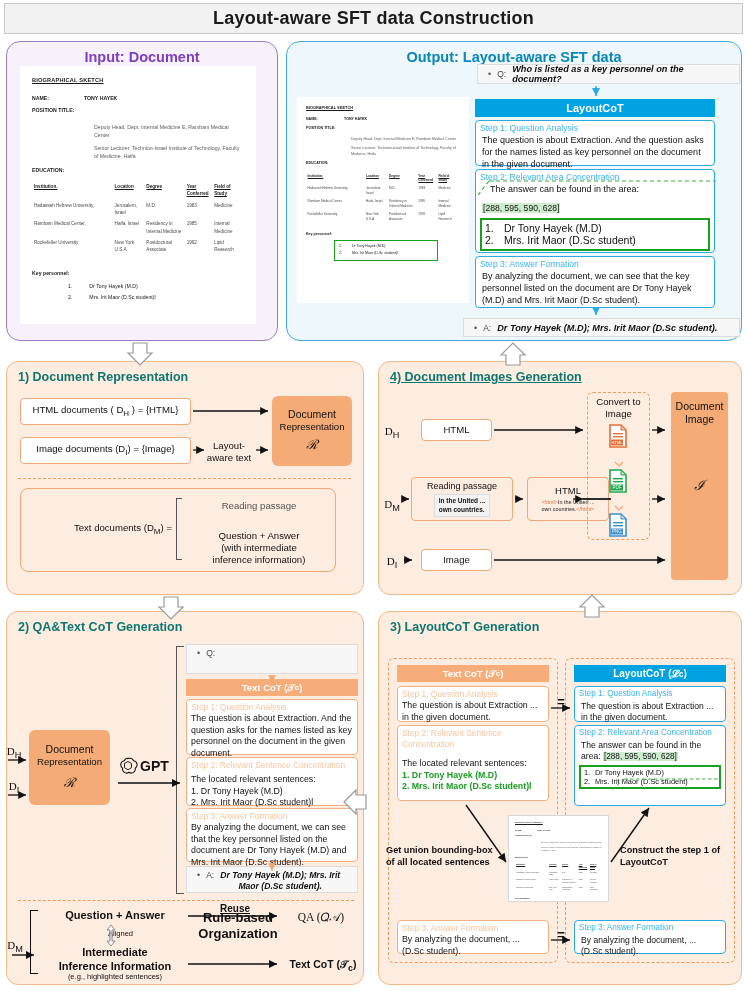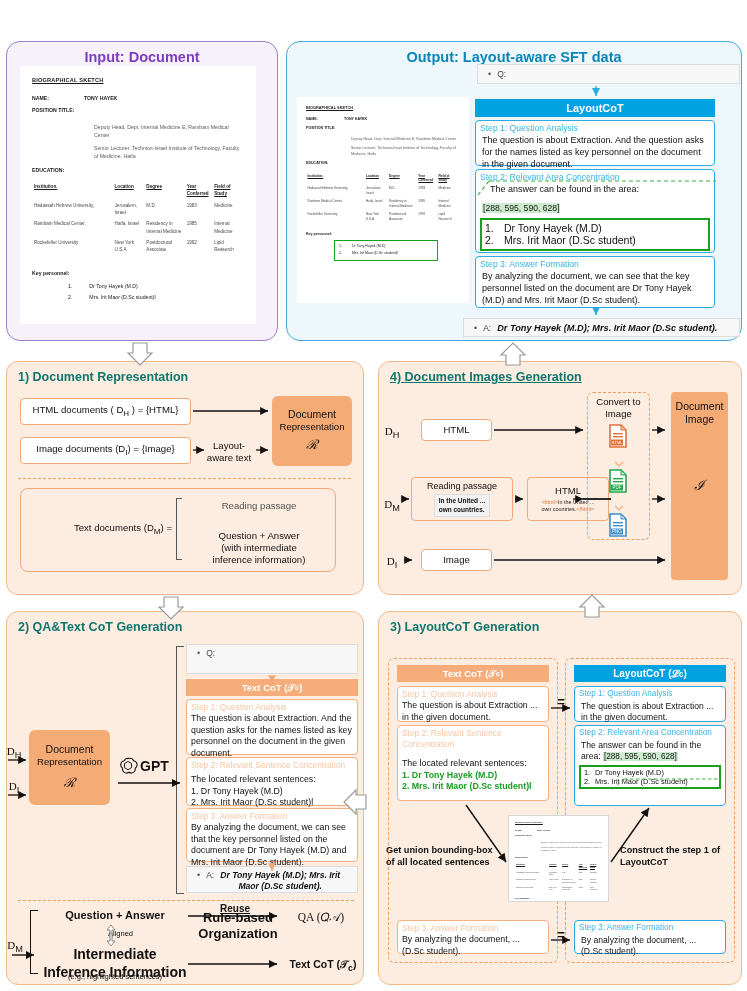--- a/index.html
+++ b/index.html
@@ -175,20 +175,23 @@
   .bracket-thin{ position:absolute; border:1.2px solid #555; border-right:none; }
 
   .gpt-wrap{ position:absolute; display:flex; align-items:center; gap:2px; }
   .gpt-txt{ font-size:14px; font-weight:700; color:#111; }
 </style>
 </head>
 <body>
 
 <div class="root">
 
+  <div class="title-bar">
+    <span>Layout-aware SFT data Construction</span>
+  </div>
 
   <div class="panel-input">
     <div class="panel-hd purple">Input: Document</div>
   </div>
 
   <div class="doc" id="doc-big">
     <div class="doc-inner">
       <div class="d-title">BIOGRAPHICAL SKETCH</div>
       <div class="d-row nm">
         <div class="d-lbl" style="width:52px">NAME:</div>
@@ -301,20 +304,21 @@
             <span>2.</span>
           <span>Mrs. Irit Maor (D.Sc student)l</span>
           </div>
       </div>
     </div>
   </div>
 
   <div class="qa-bar" id="q-top">
     <span class="qa-dot">•</span>
     <span class="qa-key">Q:</span>
+    <span class="qa-val">Who is listed as a key personnel on the document?</span>
   </div>
 
   <div class="cot-hd" id="lc-hd">LayoutCoT</div>
 
   <div class="step" id="lc-s1">
     <div class="step-t">Step 1: Question Analysis</div>
     <div class="step-b">The question is about Extraction. And the question asks for the names listed as key personnel on the document in the given document.</div>
   </div>
 
   <div class="step" id="lc-s2">
@@ -500,21 +504,21 @@
   <div class="dash-line" style="left:18px; top:900px; width:336px;"></div>
   <div class="lbl" style="left:4px; top:939px; width:22px; font-size:11px;">
        <span style="font-family:'Liberation Serif',serif">D</span><sub>M</sub></div>
   <div class="bracket" style="left:30px; top:910px; width:8px; height:64px;"></div>
 
   <div class="lbl lbl-b" style="left:42px; top:909px; width:146px; font-size:11px;">Question + Answer</div>
   <div class="lbl" style="left:190px; top:903px; width:90px; font-size:10px; font-weight:700;text-decoration:underline;">Reuse</div>
   <div class="lbl" style="left:281px; top:910px; width:80px; font-size:11.5px; font-family:'Liberation Serif',serif;">QA (𝑄𝒜)</div>
   <div class="lbl" style="left:108px; top:929px; width:70px; font-size:7.5px; text-align:left;">Aligned</div>
 
-  <div class="lbl lbl-b" style="left:42px; top:946px; width:146px; font-size:14px;">
+  <div class="lbl lbl-b" style="left:42px; top:946px; width:146px; font-size:11px;">
     <span>Intermediate</span><br>
     <span>Inference Information</span>
   </div>
   <div class="lbl" style="left:42px; top:972px; width:146px; font-size:7.5px;">(e.g., highlighted sentences)</div>
   <div class="lbl" style="left:188px; top:910px; width:100px; font-size:13px; font-weight:700;">Rule-based Organization</div>
   <div class="lbl" style="left:281px; top:958px; width:84px; font-size:10.5px; font-weight:700;">
     <span>Text CoT (𝒯</span><sub>c</sub><span>)</span>
   </div>
 
   <div class="sect" id="sect3"></div>

